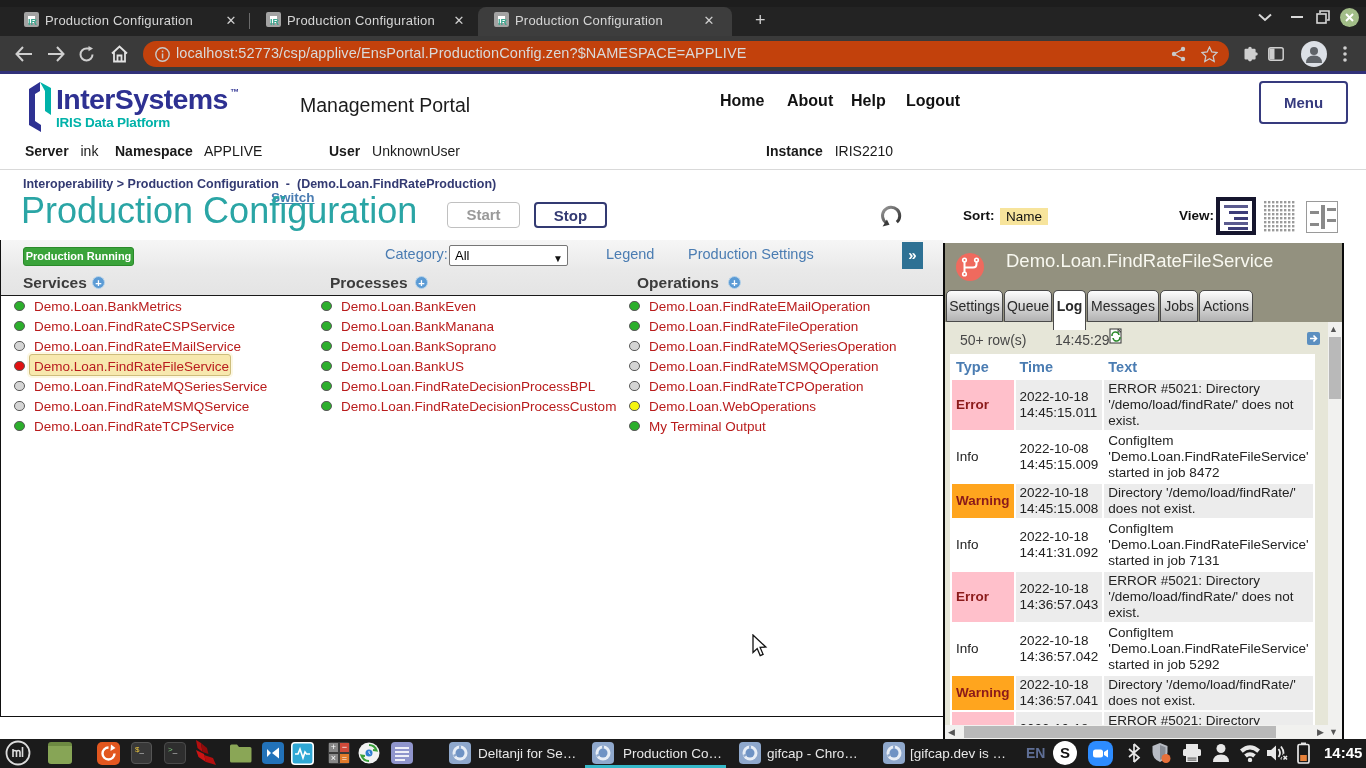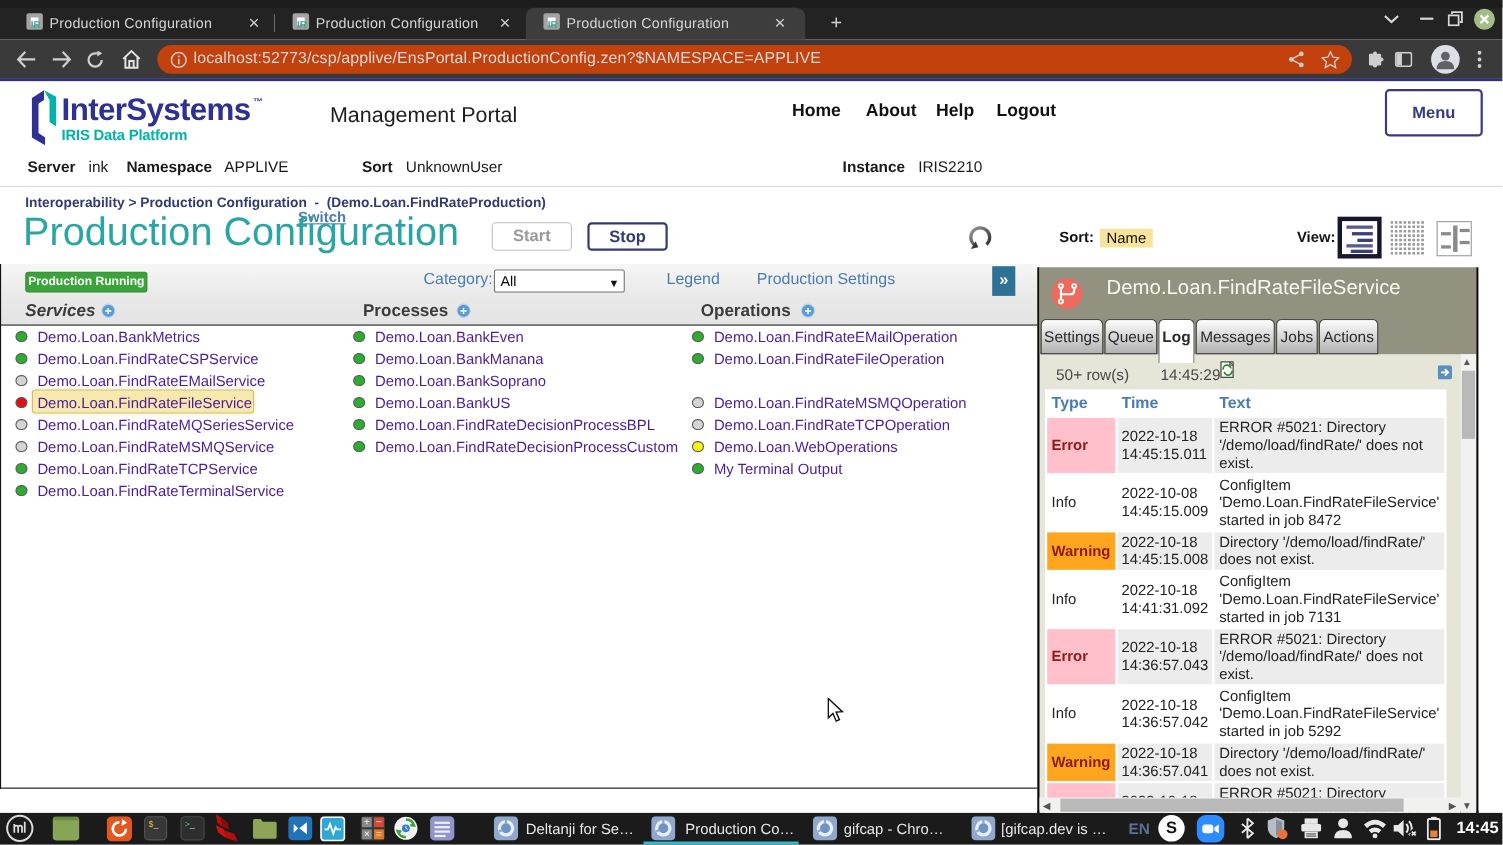--- a/index.html
+++ b/index.html
@@ -44,21 +44,21 @@
 #catlab { position:absolute; left:385px; top:6px; font-size:14.5px; color:#4a7cb2; }
 #catsel { position:absolute; left:449px; top:5px; width:119px; height:21px; background:#fff; border:1px solid #767676; border-radius:2px; font-size:13px; color:#000; line-height:19px; padding-left:5px; }
 #catsel .chev { position:absolute; right:4px; top:3px; font-size:10px; color:#111; }
 #legendlk { position:absolute; left:606px; top:6px; font-size:14.5px; color:#4a7cb2; }
 #prodset { position:absolute; left:688px; top:6px; font-size:14.5px; color:#4a7cb2; }
 #expbtn { position:absolute; left:902px; top:2px; width:21px; height:27px; background:#2e7194; color:#fff; font-size:15px; font-weight:bold; text-align:center; line-height:26px; }
 
 
 .colhead { position:absolute; top:200px; font-size:15.5px; font-weight:bold; color:#3c3c3c; }
 .plus { position:absolute; top:202px; width:13px; height:13px; border-radius:50%; background:#5b9bd5; border:1px solid #b8d4ea; color:#fff; font-size:11px; line-height:12px; text-align:center; font-weight:bold; }
-.item { position:absolute; font-size:13.5px; color:#4c1d95; white-space:nowrap; height:20px; line-height:20px; }
+.item { position:absolute; font-size:13.5px; color:#b91c1c; white-space:nowrap; height:20px; line-height:20px; }
 .dot { position:absolute; width:10.5px; height:10.5px; border-radius:50%; border:1.5px solid #5a5a5a; top:3.5px; }
 .dgreen { background:#2cae2c; } .dgray { background:#d4d4d4; } .dred { background:#e01111; } .dyellow { background:#f5f50f; }
 #selbox { position:absolute; left:29px; top:280px; width:202px; height:22px; background:#f7e8ae; border:1px solid #cdbd7c; border-radius:3px; box-shadow:0 0 0 2px #fdf8e3; }
 #mainborder { position:absolute; left:0; top:642px; width:944px; height:1px; background:#111; }
 #mainleft { position:absolute; left:0; top:166px; width:1px; height:477px; background:#111; }
 
 
 #panel { position:absolute; left:943px; top:243px; width:401px; height:496px; background:#e6e6d8; border-left:2px solid #0a0a0a; border-right:2px solid #0a0a0a; border-bottom:2px solid #0a0a0a; }
 #panelhead { position:absolute; left:0; top:0; width:397px; height:79px; background:#93917f; }
 #ptitle { position:absolute; left:61px; top:7px; font-size:18.5px; color:#f8f8f0; }
@@ -179,21 +179,21 @@
   </svg>
   <div id="mphead">Management Portal</div>
   <div class="mainnav" style="left:720px;">Home</div>
   <div class="mainnav" style="left:787px;">About</div>
   <div class="mainnav" style="left:851px;">Help</div>
   <div class="mainnav" style="left:906px;">Logout</div>
   <div id="menubtn">Menu</div>
   <div class="srv" style="left:25px;"><b>Server</b> ink</div>
   <div class="srv" style="left:115px;"><b>Namespace</b> APPLIVE</div>
   <div class="srv bluelink" style="left:271px;text-decoration:underline;font-size:13.5px;font-weight:bold;top:71px;color:#4a7cb2;">Switch</div>
-  <div class="srv" style="left:329px;"><b>Sort</b> UnknownUser</div>
+  <div class="srv" style="left:329px;"><b>User</b> UnknownUser</div>
   <div class="srv" style="left:766px;"><b>Instance</b> IRIS2210</div>
   <div id="srvline"></div>
   <div id="crumb">Interoperability &gt; Production Configuration &nbsp;- &nbsp;(Demo.Loan.FindRateProduction)</div>
   <div id="bigtitle">Production Configuration</div>
   <div class="pbtn" id="startbtn">Start</div>
   <div class="pbtn" id="stopbtn">Stop</div>
   <div id="sortrow">
     <b style="position:absolute;left:963px;">Sort:</b>
     <span style="position:absolute;left:1000px;background:#f7e49c;padding:1px 6px;">Name</span>
     <span class="bluelink" style="position:absolute;left:1063px;">Status</span>
@@ -235,47 +235,47 @@
 
   <div id="graybar">
     <div id="runbadge">Production Running</div>
     <div id="catlab">Category:</div>
     <div id="catsel">All<span class="chev">▼</span></div>
     <div id="legendlk">Legend</div>
     <div id="prodset">Production Settings</div>
     <div id="expbtn">»</div>
   </div>
 
-  <div class="colhead" style="left:23px;font-style:italic;">Services</div>
+  <div class="colhead" style="left:23px;">Services</div>
     <div class="plus" style="left:92px;">+</div>
   <div class="colhead" style="left:330px;">Processes</div>
     <div class="plus" style="left:415px;">+</div>
   <div class="colhead" style="left:637px;">Operations</div>
     <div class="plus" style="left:728px;">+</div>
 
   <div id="selbox"></div>
 
   <div class="item" style="left:34px;top:223px;">Demo.Loan.BankMetrics<i class="dot dgreen" style="left:-20px;"></i></div>
   <div class="item" style="left:34px;top:243px;">Demo.Loan.FindRateCSPService<i class="dot dgreen" style="left:-20px;"></i></div>
   <div class="item" style="left:34px;top:263px;">Demo.Loan.FindRateEMailService<i class="dot dgray" style="left:-20px;"></i></div>
   <div class="item" style="left:34px;top:283px;">Demo.Loan.FindRateFileService<i class="dot dred" style="left:-20px;"></i></div>
   <div class="item" style="left:34px;top:303px;">Demo.Loan.FindRateMQSeriesService<i class="dot dgray" style="left:-20px;"></i></div>
   <div class="item" style="left:34px;top:323px;">Demo.Loan.FindRateMSMQService<i class="dot dgray" style="left:-20px;"></i></div>
   <div class="item" style="left:34px;top:343px;">Demo.Loan.FindRateTCPService<i class="dot dgreen" style="left:-20px;"></i></div>
-  <div class="item" style="left:34px;top:363px;">Demo.Loan.FindRateTerminalService<i class="dot dgreen" style="left:-20px;"></i></div>
 
   <div class="item" style="left:341px;top:223px;">Demo.Loan.BankEven<i class="dot dgreen" style="left:-20px;"></i></div>
   <div class="item" style="left:341px;top:243px;">Demo.Loan.BankManana<i class="dot dgreen" style="left:-20px;"></i></div>
   <div class="item" style="left:341px;top:263px;">Demo.Loan.BankSoprano<i class="dot dgreen" style="left:-20px;"></i></div>
   <div class="item" style="left:341px;top:283px;">Demo.Loan.BankUS<i class="dot dgreen" style="left:-20px;"></i></div>
   <div class="item" style="left:341px;top:303px;">Demo.Loan.FindRateDecisionProcessBPL<i class="dot dgreen" style="left:-20px;"></i></div>
   <div class="item" style="left:341px;top:323px;">Demo.Loan.FindRateDecisionProcessCustom<i class="dot dgreen" style="left:-20px;"></i></div>
 
   <div class="item" style="left:649px;top:223px;">Demo.Loan.FindRateEMailOperation<i class="dot dgreen" style="left:-20px;"></i></div>
   <div class="item" style="left:649px;top:243px;">Demo.Loan.FindRateFileOperation<i class="dot dgreen" style="left:-20px;"></i></div>
+  <div class="item" style="left:649px;top:263px;">Demo.Loan.FindRateMQSeriesOperation<i class="dot dgray" style="left:-20px;"></i></div>
   <div class="item" style="left:649px;top:283px;">Demo.Loan.FindRateMSMQOperation<i class="dot dgray" style="left:-20px;"></i></div>
   <div class="item" style="left:649px;top:303px;">Demo.Loan.FindRateTCPOperation<i class="dot dgray" style="left:-20px;"></i></div>
   <div class="item" style="left:649px;top:323px;">Demo.Loan.WebOperations<i class="dot dyellow" style="left:-20px;"></i></div>
   <div class="item" style="left:649px;top:343px;">My Terminal Output<i class="dot dgreen" style="left:-20px;"></i></div>
   <div id="mainborder"></div>
   <div id="mainleft"></div>
 </div>
 
 <div id="panel">
   <div id="panelhead">

